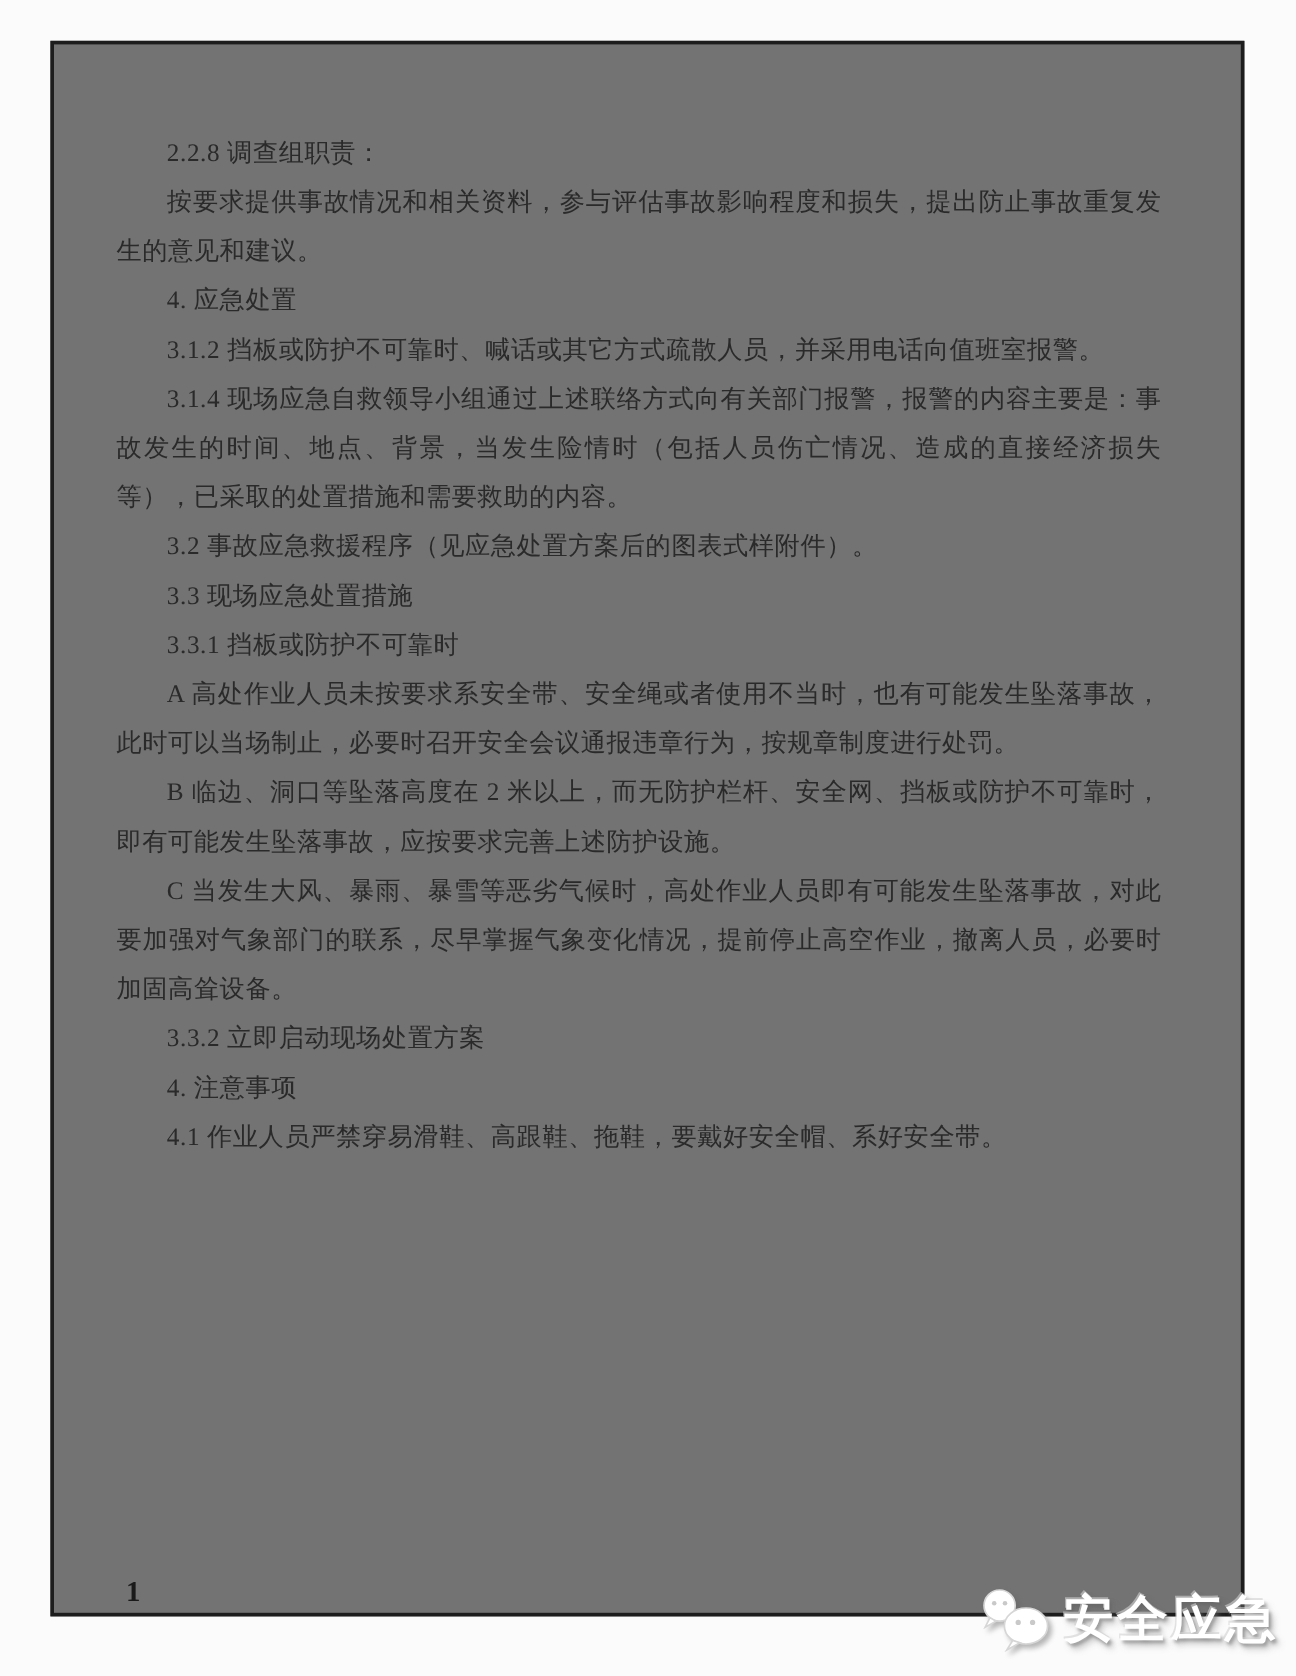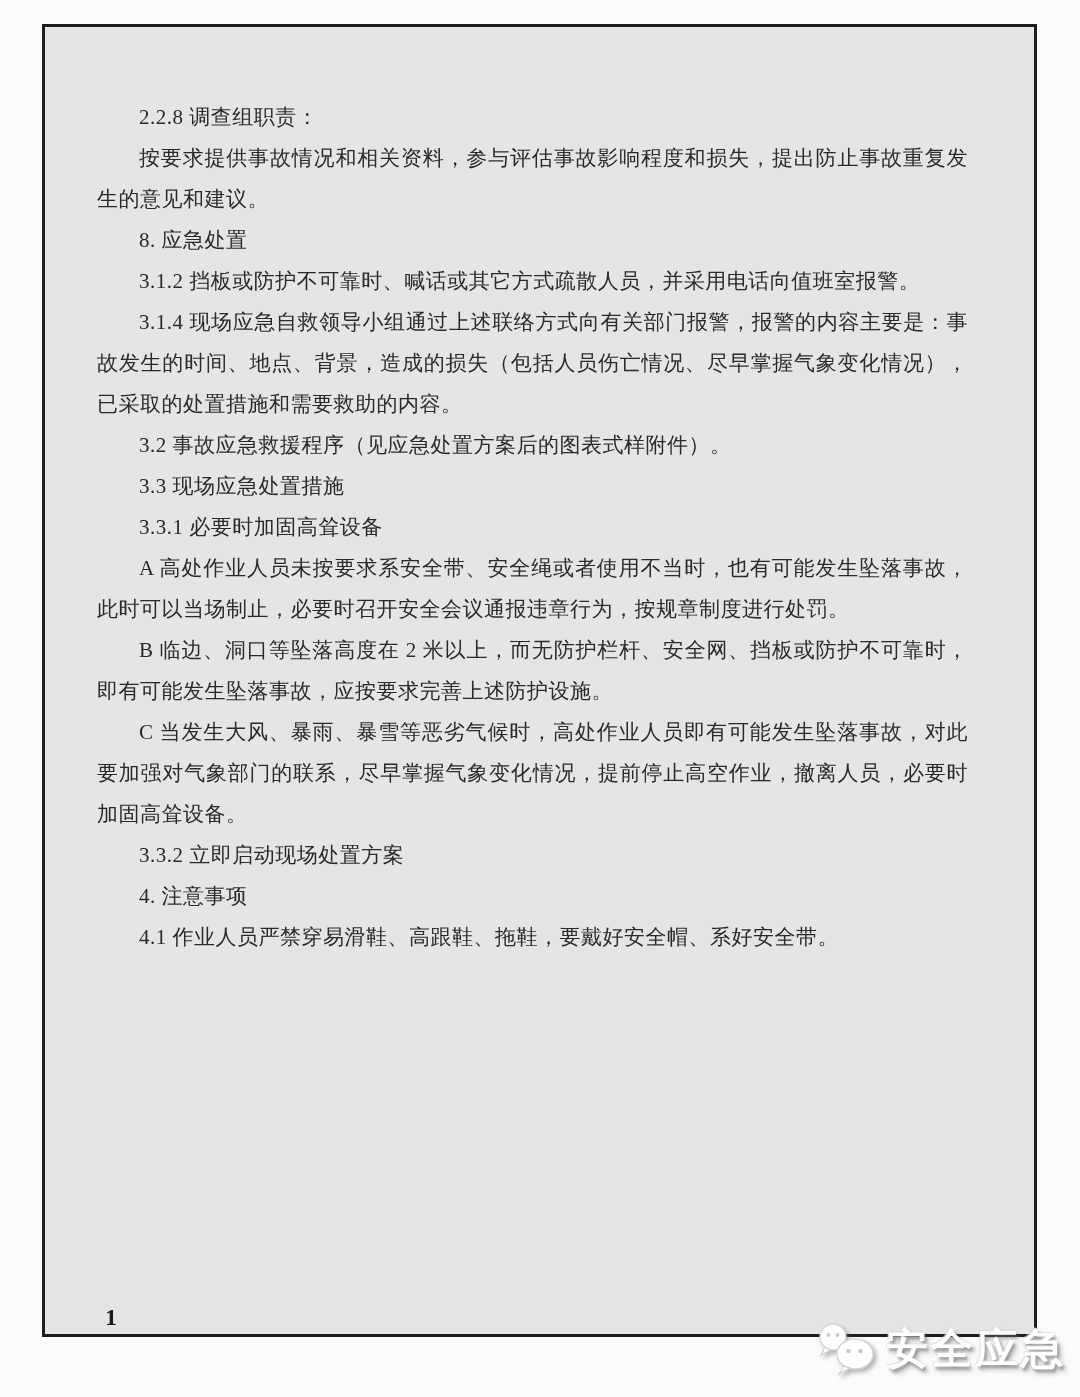--- a/index.html
+++ b/index.html
@@ -14,25 +14,25 @@
     height: 1397px;
     background: #fbfbfb;
     overflow: hidden;
     font-family: "Liberation Serif", "DejaVu Serif", serif;
   }
 
   
   .page-frame {
     position: absolute;
     left: 42px;
-    top: 24px;
+    top: 34px;
     width: 995px;
     height: 1313px;
     border: 3px solid #1d1d1d;
-    background: #e5e5e5;
+    background: #737373;
   }
 
   
   .doc-content {
     position: absolute;
     left: 52px;
     right: 66px;
     top: 70px;
     color: #2a2a2a;
     font-size: 21px;
@@ -55,21 +55,21 @@
     color: #1a1a1a;
     font-family: "Liberation Serif", "DejaVu Serif", serif;
   }
 
   
   .watermark {
     position: absolute;
     right: 14px;
     bottom: 20px;
     display: flex;
-    align-items: center;
+    align-items: flex-end;
     gap: 8px;
     z-index: 5;
   }
 
   .wm-icon {
     display: inline-block;
     width: 62px;
     height: 54px;
     filter: drop-shadow(3px 3px 2px rgba(95,95,95,0.45));
   }
@@ -89,26 +89,26 @@
 </head>
 <body>
 
 <div class="screen">
 
   <div class="page-frame">
 
     <div class="doc-content">
       <p>2.2.8 调查组职责：</p>
       <p>按要求提供事故情况和相关资料，参与评估事故影响程度和损失，提出防止事故重复发生的意见和建议。</p>
-      <p>8.  应急处置</p>
+      <p>4.  应急处置</p>
       <p>3.1.2 挡板或防护不可靠时、喊话或其它方式疏散人员，并采用电话向值班室报警。</p>
-      <p>3.1.4 现场应急自救领导小组通过上述联络方式向有关部门报警，报警的内容主要是：事故发生的时间、地点、背景，造成的损失（包括人员伤亡情况、尽早掌握气象变化情况），已采取的处置措施和需要救助的内容。</p>
+      <p>3.1.4 现场应急自救领导小组通过上述联络方式向有关部门报警，报警的内容主要是：事故发生的时间、地点、背景，当发生险情时（包括人员伤亡情况、造成的直接经济损失等），已采取的处置措施和需要救助的内容。</p>
       <p>3.2 事故应急救援程序（见应急处置方案后的图表式样附件）。</p>
       <p>3.3 现场应急处置措施</p>
-      <p>3.3.1 必要时加固高耸设备</p>
+      <p>3.3.1 挡板或防护不可靠时</p>
       <p>A 高处作业人员未按要求系安全带、安全绳或者使用不当时，也有可能发生坠落事故，此时可以当场制止，必要时召开安全会议通报违章行为，按规章制度进行处罚。</p>
       <p>B 临边、洞口等坠落高度在 2 米以上，而无防护栏杆、安全网、挡板或防护不可靠时，即有可能发生坠落事故，应按要求完善上述防护设施。</p>
       <p>C 当发生大风、暴雨、暴雪等恶劣气候时，高处作业人员即有可能发生坠落事故，对此要加强对气象部门的联系，尽早掌握气象变化情况，提前停止高空作业，撤离人员，必要时加固高耸设备。</p>
       <p>3.3.2 立即启动现场处置方案</p>
       <p>4.  注意事项</p>
       <p>4.1 作业人员严禁穿易滑鞋、高跟鞋、拖鞋，要戴好安全帽、系好安全带。</p>
     </div>
 
     <div class="page-number">1</div>
 

